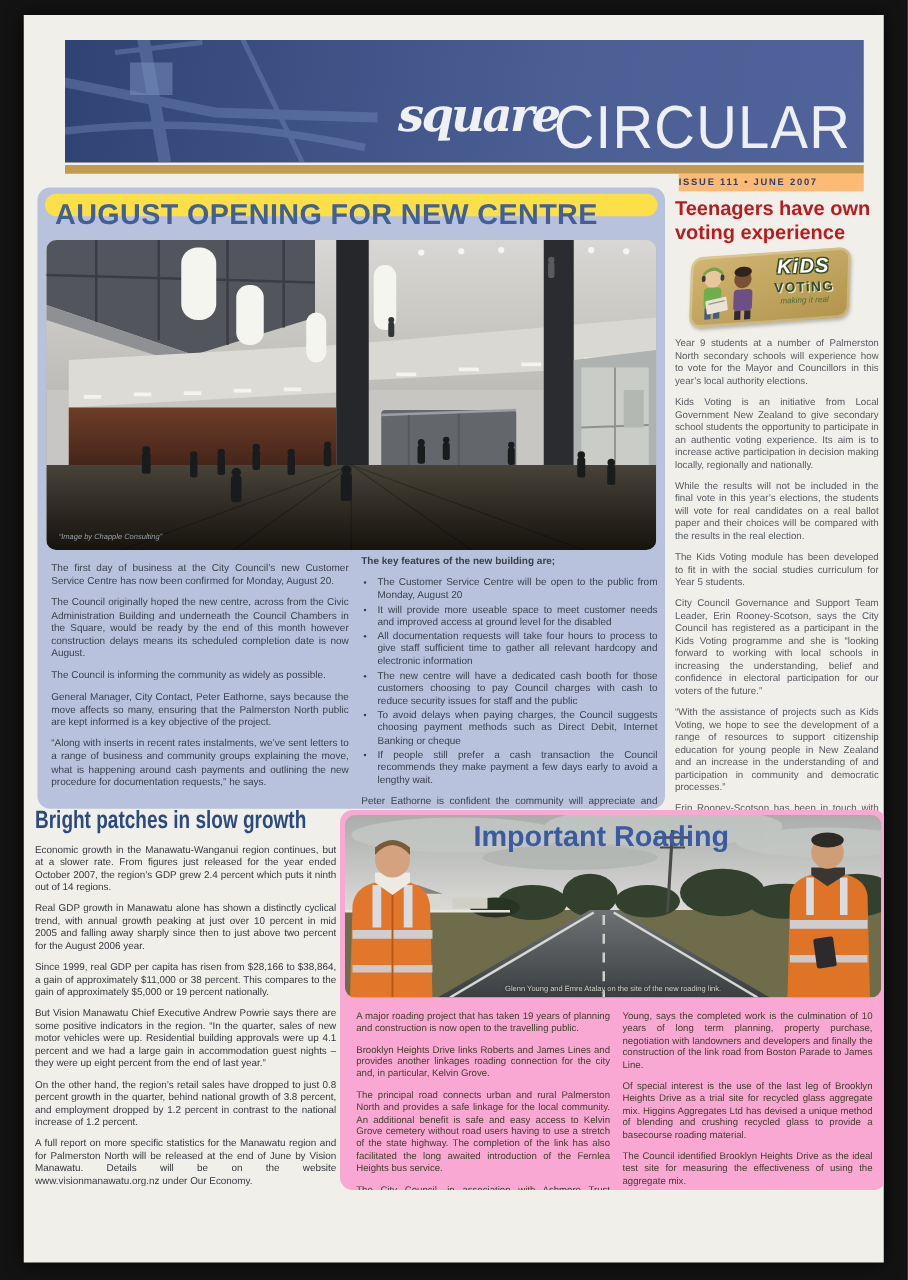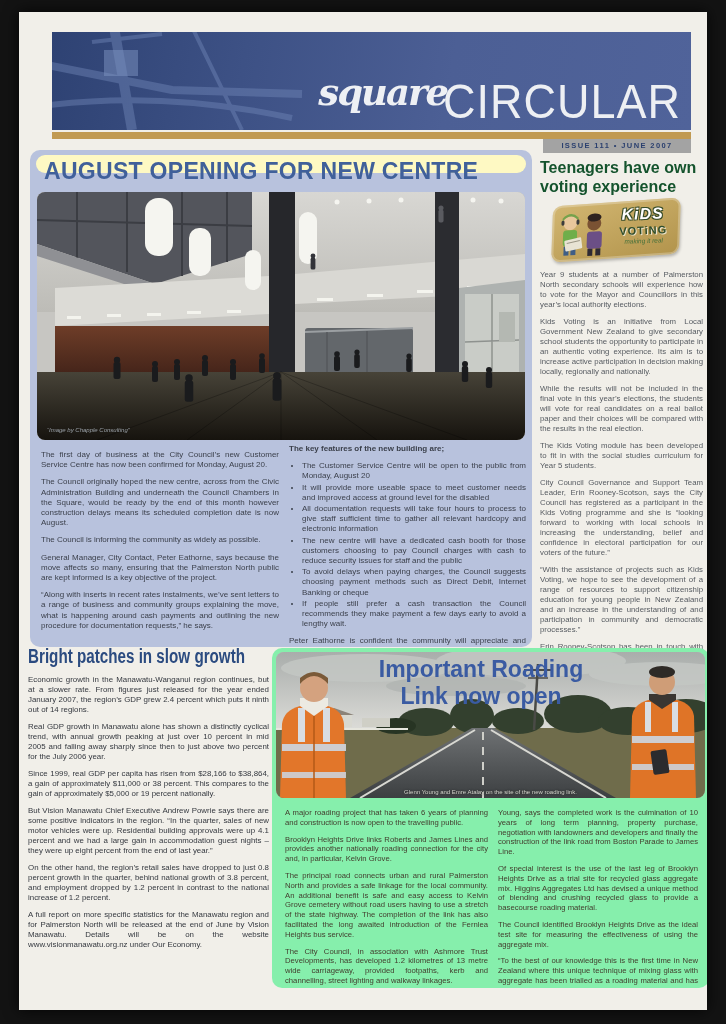--- a/index.html
+++ b/index.html
@@ -11,65 +11,65 @@
   
   .banner{position:absolute;left:33px;top:20px;width:639px;height:98px;
           background:linear-gradient(100deg,#2e4273 0%,#3d5185 30%,#4c5f95 62%,#50639a 100%);overflow:hidden;}
   .map-overlay{position:absolute;left:0;top:0;}
   .masthead{position:absolute;right:10px;bottom:2px;white-space:nowrap;}
   .mh-script{font-family:"DejaVu Serif",serif;font-style:italic;font-weight:bold;font-size:37px;color:#eef0f4;
              letter-spacing:-2px;position:relative;top:-12px;margin-right:-4px;margin-left:46px;}
   .mh-caps{font-family:"Liberation Sans",sans-serif;font-size:45px;font-weight:normal;color:#edeff3;
            letter-spacing:1px;transform:scaleY(1.08);display:inline-block;}
   .gold-stripe{position:absolute;left:33px;top:120px;width:639px;height:7px;background:#c19a52;}
-  .issue-band{position:absolute;left:524px;top:127px;width:148px;height:14px;background:#a3a3a3;
-              font-size:7.5px;font-weight:bold;letter-spacing:1.4px;color:#2b406f;text-align:center;line-height:14px;}
+  .issue-band{position:absolute;left:524px;top:127px;width:148px;height:14px;background:#fdba74;
+              font-size:7.5px;font-weight:bold;letter-spacing:1.4px;color:#2b406f;line-height:14px;}
 
   
   .btxt p{margin:0 0 7px 0;text-align:justify;}
   .btxt p:last-child{margin-bottom:0;}
 
   
   .main-panel{position:absolute;left:11px;top:138px;width:502px;height:497px;background:#b8c2dd;
               border-radius:10px;overflow:hidden;}
-  .main-headline{position:absolute;left:6px;top:5px;width:490px;height:18px;background:#fef9c3;border-radius:13px;
+  .main-headline{position:absolute;left:6px;top:5px;width:490px;height:18px;background:#fde047;border-radius:13px;
                  margin:0;font-size:23px;font-weight:bold;color:#40609a;line-height:33px;padding-left:8px;
                  letter-spacing:.3px;box-sizing:border-box;white-space:nowrap;}
   .main-photo{position:absolute;left:7px;top:42px;width:488px;height:248px;border-radius:8px;overflow:hidden;
               background:#b5b4b0;}
   .photo-credit{position:absolute;left:10px;bottom:7px;font-size:6px;font-style:italic;color:#9aa1a8;}
   .main-left{position:absolute;left:11px;top:300px;width:238px;font-size:8px;line-height:10.2px;color:#3a3f4a;}
   .main-right{position:absolute;left:259px;top:294px;width:237px;font-size:8px;line-height:10.2px;color:#3a3f4a;}
   .lead{font-weight:bold;}
   .main-right ul{margin:0 0 7px 0;padding-left:13px;}
   .main-right li{margin-bottom:1px;text-align:justify;}
 
   
   .sidebar{position:absolute;left:521px;top:146px;width:163px;height:492px;overflow:hidden;}
-  .sidebar h2{margin:0 0 6px 0;font-size:16px;line-height:19px;color:#14532d;font-weight:bold;}
+  .sidebar h2{margin:0 0 6px 0;font-size:16px;line-height:19px;color:#b91c1c;font-weight:bold;}
   .sidebar .btxt{font-size:7.8px;line-height:10px;color:#565b61;}
   .kids-logo{position:relative;width:128px;height:56px;margin:4px 0 12px 12px;border-radius:9px;
              background:linear-gradient(160deg,#d2b671,#b2944c);transform:rotate(-4deg) skewX(-6deg);
              box-shadow:1px 2px 3px rgba(0,0,0,.25), inset 0 0 0 2px rgba(255,255,255,.25);}
   .kl-kids{position:absolute;left:4px;top:3px;}
   .kl-text{position:absolute;left:56px;top:5px;width:70px;text-align:center;transform:skewX(6deg) rotate(2deg);}
   .kl1{display:block;font-size:16px;font-weight:bold;font-style:italic;color:#fff;letter-spacing:1px;
        text-shadow:1px 1px 0 #384d2a,-1px 1px 0 #384d2a,1px -1px 0 #384d2a,-1px -1px 0 #384d2a;}
   .kl2{display:block;font-size:11px;font-weight:bold;color:#2f4d2b;letter-spacing:1px;margin-top:1px;
        text-shadow:1px 1px 0 #e9e3cd;}
   .kl3{display:block;font-size:6.5px;font-style:italic;color:#44703a;margin-top:1px;}
 
   
   .growth{position:absolute;left:9px;top:633px;width:241px;height:363px;overflow:hidden;}
   .growth h2{margin:0 0 7px 0;font-size:20px;color:#2b4b80;font-weight:bold;white-space:nowrap;
              transform:scaleX(.76);transform-origin:0 50%;}
   .growth .btxtw{font-size:7.9px;line-height:10px;color:#34383f;}
 
   
-  .roading-panel{position:absolute;left:253px;top:636px;width:437px;height:340px;background:#86efac;
+  .roading-panel{position:absolute;left:253px;top:636px;width:437px;height:304px;background:#f9a8d4;
                  border-radius:10px;overflow:hidden;}
   .roading-photo{position:absolute;left:4px;top:4px;width:429px;height:146px;border-radius:8px;
                  overflow:hidden;background:#b9bcb9;}
   .roading-headline{position:absolute;left:80px;top:4px;width:250px;text-align:center;margin:0;
                     font-size:23px;line-height:27px;font-weight:bold;color:#3a5ba2;}
   .roading-caption{position:absolute;left:0;bottom:3px;width:100%;text-align:center;font-size:6px;
                    color:#d4d4cc;text-shadow:0 0 2px #222;}
   .road-left{position:absolute;left:13px;top:160px;width:203px;font-size:7.7px;line-height:9.8px;color:#44400f;}
   .road-left,.road-right{color:#423d2d;}
   .road-right{position:absolute;left:226px;top:160px;width:200px;font-size:7.7px;line-height:9.8px;}
@@ -302,22 +302,22 @@
       <p>The Kids Voting module has been developed to fit in with the social studies curriculum for Year 5 students.</p>
       <p>City Council Governance and Support Team Leader, Erin Rooney-Scotson, says the City Council has registered as a participant in the Kids Voting programme and she is “looking forward to working with local schools in increasing the understanding, belief and confidence in electoral participation for our voters of the future.”</p>
       <p>“With the assistance of projects such as Kids Voting, we hope to see the development of a range of resources to support citizenship education for young people in New Zealand and an increase in the understanding of and participation in community and democratic processes.”</p>
       <p>Erin Rooney-Scotson has been in touch with Palmerston North secondary schools encouraging them to participate in the voting module.</p>
     </div>
   </aside>
 
   <section class="growth">
     <h2>Bright patches in slow growth</h2>
     <div class="btxt btxtw">
-      <p>Economic growth in the Manawatu-Wanganui region continues, but at a slower rate. From figures just released for the year ended January 2007, the region’s GDP grew 2.4 percent which puts it ninth out of 14 regions.</p>
-      <p>Real GDP growth in Manawatu alone has shown a distinctly cyclical trend, with annual growth peaking at just over 10 percent in mid 2005 and falling away sharply since then to just above two percent for the July 2006 year.</p>
+      <p>Economic growth in the Manawatu-Wanganui region continues, but at a slower rate. From figures just released for the year ended October 2007, the region’s GDP grew 2.4 percent which puts it ninth out of 14 regions.</p>
+      <p>Real GDP growth in Manawatu alone has shown a distinctly cyclical trend, with annual growth peaking at just over 10 percent in mid 2005 and falling away sharply since then to just above two percent for the August 2006 year.</p>
       <p>Since 1999, real GDP per capita has risen from $28,166 to $38,864, a gain of approximately $11,000 or 38 percent. This compares to the gain of approximately $5,000 or 19 percent nationally.</p>
       <p>But Vision Manawatu Chief Executive Andrew Powrie says there are some positive indicators in the region. “In the quarter, sales of new motor vehicles were up. Residential building approvals were up 4.1 percent and we had a large gain in accommodation guest nights – they were up eight percent from the end of last year.”</p>
       <p>On the other hand, the region’s retail sales have dropped to just 0.8 percent growth in the quarter, behind national growth of 3.8 percent, and employment dropped by 1.2 percent in contrast to the national increase of 1.2 percent.</p>
       <p>A full report on more specific statistics for the Manawatu region and for Palmerston North will be released at the end of June by Vision Manawatu. Details will be on the website www.visionmanawatu.org.nz under Our Economy.</p>
     </div>
   </section>
 
   <section class="roading-panel">
     <div class="roading-photo">
       <svg width="429" height="146" viewBox="0 0 429 146">
@@ -383,27 +383,26 @@
           <rect x="17" y="48" width="6" height="30" fill="#d9dde2"></rect>
               <rect x="44" y="48" width="6" height="30" fill="#d9dde2"></rect>
           <polygon points="21,46 34,55 48,46 48,40 21,40" fill="#3a3632"></polygon>
           <circle cx="34" cy="28" r="13" fill="#cf9d77"></circle>
           <ellipse cx="34" cy="18" rx="13" ry="6" fill="#2e2a26"></ellipse>
           <rect x="24" y="96" width="16" height="24" rx="2" fill="#2b2b2e" transform="rotate(-8 32 108)"></rect>
         </g>
       </svg>
       <h2 class="roading-headline">
         <span>Important Roading</span><br>
-        <span>Link now open</span>
       </h2>
       <div class="roading-caption">Glenn Young and Emre Atalay on the site of the new roading link.</div>
     </div>
     <div class="road-left btxt">
-      <p>A major roading project that has taken 6 years of planning and construction is now open to the travelling public.</p>
-      <p>Brooklyn Heights Drive links Roberts and James Lines and provides another nationally roading connection for the city and, in particular, Kelvin Grove.</p>
+      <p>A major roading project that has taken 19 years of planning and construction is now open to the travelling public.</p>
+      <p>Brooklyn Heights Drive links Roberts and James Lines and provides another linkages roading connection for the city and, in particular, Kelvin Grove.</p>
       <p>The principal road connects urban and rural Palmerston North and provides a safe linkage for the local community. An additional benefit is safe and easy access to Kelvin Grove cemetery without road users having to use a stretch of the state highway. The completion of the link has also facilitated the long awaited introduction of the Fernlea Heights bus service.</p>
       <p>The City Council, in association with Ashmore Trust Developments, has developed 1.2 kilometres of 13 metre wide carriageway, provided footpaths, kerb and channelling, street lighting and walkway linkages.</p>
       <p>The City Council’s Team Leader, Developments, Glenn</p>
     </div>
     <div class="road-right btxt">
       <p>Young, says the completed work is the culmination of 10 years of long term planning, property purchase, negotiation with landowners and developers and finally the construction of the link road from Boston Parade to James Line.</p>
       <p>Of special interest is the use of the last leg of Brooklyn Heights Drive as a trial site for recycled glass aggregate mix.  Higgins Aggregates Ltd has devised a unique method of blending and crushing recycled glass to provide a basecourse roading material.</p>
       <p>The Council identified Brooklyn Heights Drive as the ideal test site for measuring the effectiveness of using the aggregate mix.</p>
       <p>“To the best of our knowledge this is the first time in New Zealand where this unique technique of mixing glass with aggregate has been trialled as a roading material and has been used on a public road,” Glenn says.</p>
     </div>

